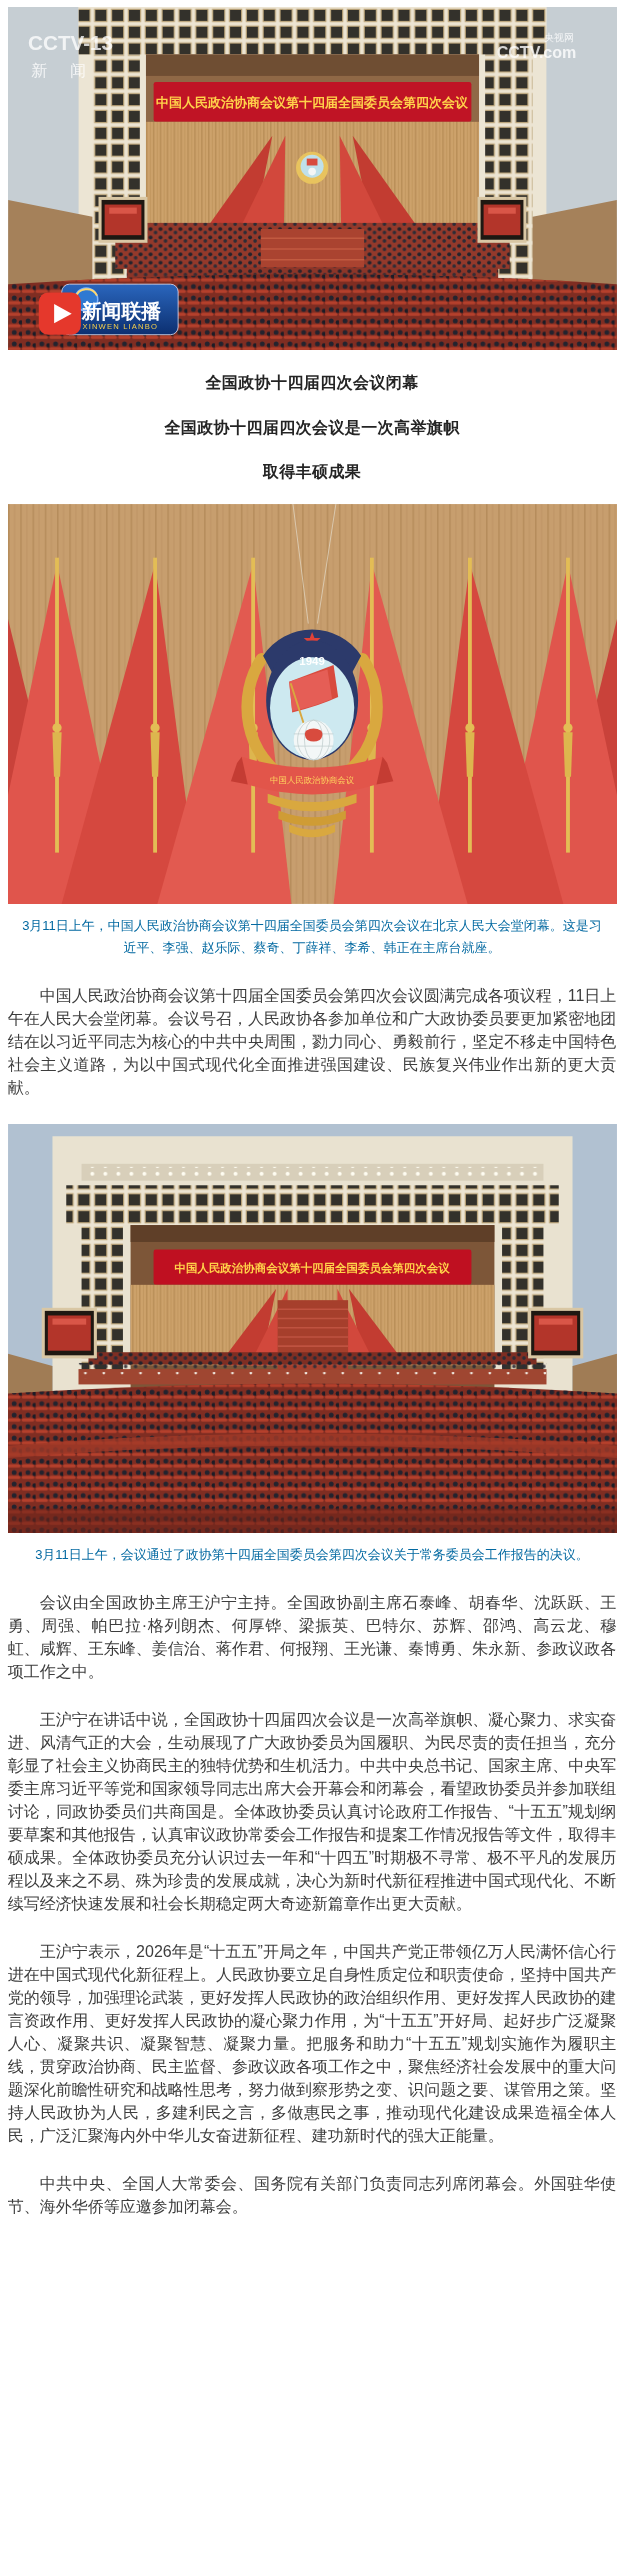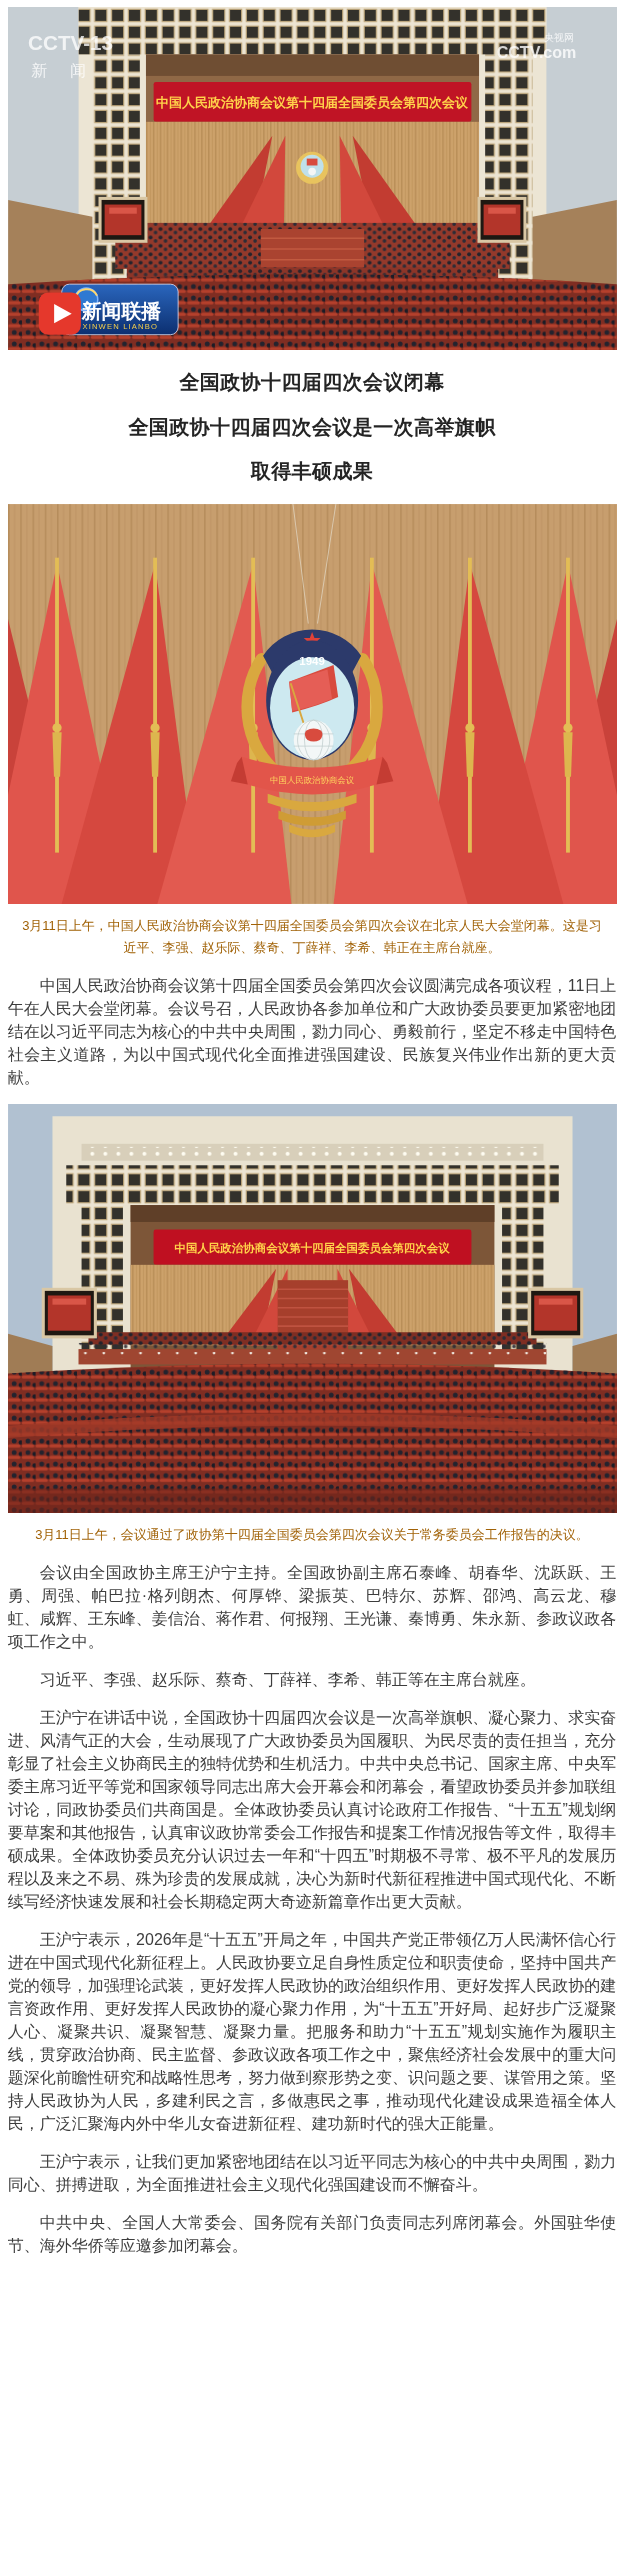--- a/index.html
+++ b/index.html
@@ -2,24 +2,24 @@
 <html lang="zh" style="font-size:12.3px"><head>
 <meta charset="utf-8">
 <style>
   * { box-sizing: border-box; }
   html,body { margin:0; padding:0; background:#ffffff; }
   body { width:624px; font-family:"Liberation Sans","DejaVu Sans",sans-serif; color:#3d3d3d; }
   .page { width:624px; padding:6.9px 7.7px 6.1px; }
   figure { margin:0; }
   svg.photo { display:block; }
   svg { font-family:inherit; }
-  .headlines h2 { margin:21.4px 0; font-size:20px; line-height:23px; font-weight:700;
+  .headlines h2 { margin:21.4px 0; font-size:16px; line-height:23px; font-weight:700;
                   color:#242424; text-align:center; letter-spacing:0.4px; }
-  .caption { margin:10.7px 13.8px 0; font-size:13px; line-height:22px; color:#a16207; text-align:center; }
-  .para { margin:15px 0; font-size:16px; line-height:23px; text-align:justify;
+  .caption { margin:10.7px 13.8px 0; font-size:13px; line-height:22px; color:#0369a1; text-align:center; }
+  .para { margin:25px 0; font-size:16px; line-height:23px; text-align:justify;
           text-indent:2em; color:#3d3d3d; }
   .para:last-child { margin-bottom:7.7px; }
 </style>
 </head>
 <body>
 
 <svg width="0" height="0" style="position:absolute" aria-hidden="true">
   <defs>
     <pattern id="coffer" width="22" height="22" patternUnits="userSpaceOnUse">
       <rect width="22" height="22" fill="#ece4d2"></rect>
@@ -240,20 +240,18 @@
       <path d="M0,534 L0,352 Q397,326 795,352 L795,534 Z" fill="#7f2d22"></path>
       <path d="M0,534 L0,352 Q397,326 795,352 L795,534 Z" fill="url(#seats)"></path>
       <path d="M0,420 Q397,388 795,420 L795,436 Q397,404 0,436 Z" fill="#a13a28" opacity="0.8"></path>
       <rect y="502" width="795" height="32" fill="#6e241b" opacity="0.6"></rect>
     </svg>
   </figure>
 
   <p class="caption">3月11日上午，会议通过了政协第十四届全国委员会第四次会议关于常务委员会工作报告的决议。</p>
 
   <p class="para">会议由全国政协主席王沪宁主持。全国政协副主席石泰峰、胡春华、沈跃跃、王勇、周强、帕巴拉·格列朗杰、何厚铧、梁振英、巴特尔、苏辉、邵鸿、高云龙、穆虹、咸辉、王东峰、姜信治、蒋作君、何报翔、王光谦、秦博勇、朱永新、参政议政各项工作之中。</p>
-  <p class="para">习近平、李强、赵乐际、蔡奇、丁薛祥、李希、韩正等在主席台就座。</p>
   <p class="para">王沪宁在讲话中说，全国政协十四届四次会议是一次高举旗帜、凝心聚力、求实奋进、风清气正的大会，生动展现了广大政协委员为国履职、为民尽责的责任担当，充分彰显了社会主义协商民主的独特优势和生机活力。中共中央总书记、国家主席、中央军委主席习近平等党和国家领导同志出席大会开幕会和闭幕会，看望政协委员并参加联组讨论，同政协委员们共商国是。全体政协委员认真讨论政府工作报告、“十五五”规划纲要草案和其他报告，认真审议政协常委会工作报告和提案工作情况报告等文件，取得丰硕成果。全体政协委员充分认识过去一年和“十四五”时期极不寻常、极不平凡的发展历程以及来之不易、殊为珍贵的发展成就，决心为新时代新征程推进中国式现代化、不断续写经济快速发展和社会长期稳定两大奇迹新篇章作出更大贡献。</p>
   <p class="para">王沪宁表示，2026年是“十五五”开局之年，中国共产党正带领亿万人民满怀信心行进在中国式现代化新征程上。人民政协要立足自身性质定位和职责使命，坚持中国共产党的领导，加强理论武装，更好发挥人民政协的政治组织作用、更好发挥人民政协的建言资政作用、更好发挥人民政协的凝心聚力作用，为“十五五”开好局、起好步广泛凝聚人心、凝聚共识、凝聚智慧、凝聚力量。把服务和助力“十五五”规划实施作为履职主线，贯穿政治协商、民主监督、参政议政各项工作之中，聚焦经济社会发展中的重大问题深化前瞻性研究和战略性思考，努力做到察形势之变、识问题之要、谋管用之策。坚持人民政协为人民，多建利民之言，多做惠民之事，推动现代化建设成果造福全体人民，广泛汇聚海内外中华儿女奋进新征程、建功新时代的强大正能量。</p>
-  <p class="para">王沪宁表示，让我们更加紧密地团结在以习近平同志为核心的中共中央周围，勠力同心、拼搏进取，为全面推进社会主义现代化强国建设而不懈奋斗。</p>
   <p class="para">中共中央、全国人大常委会、国务院有关部门负责同志列席闭幕会。外国驻华使节、海外华侨等应邀参加闭幕会。</p>
 
 </div>
 
 
 </body></html>

